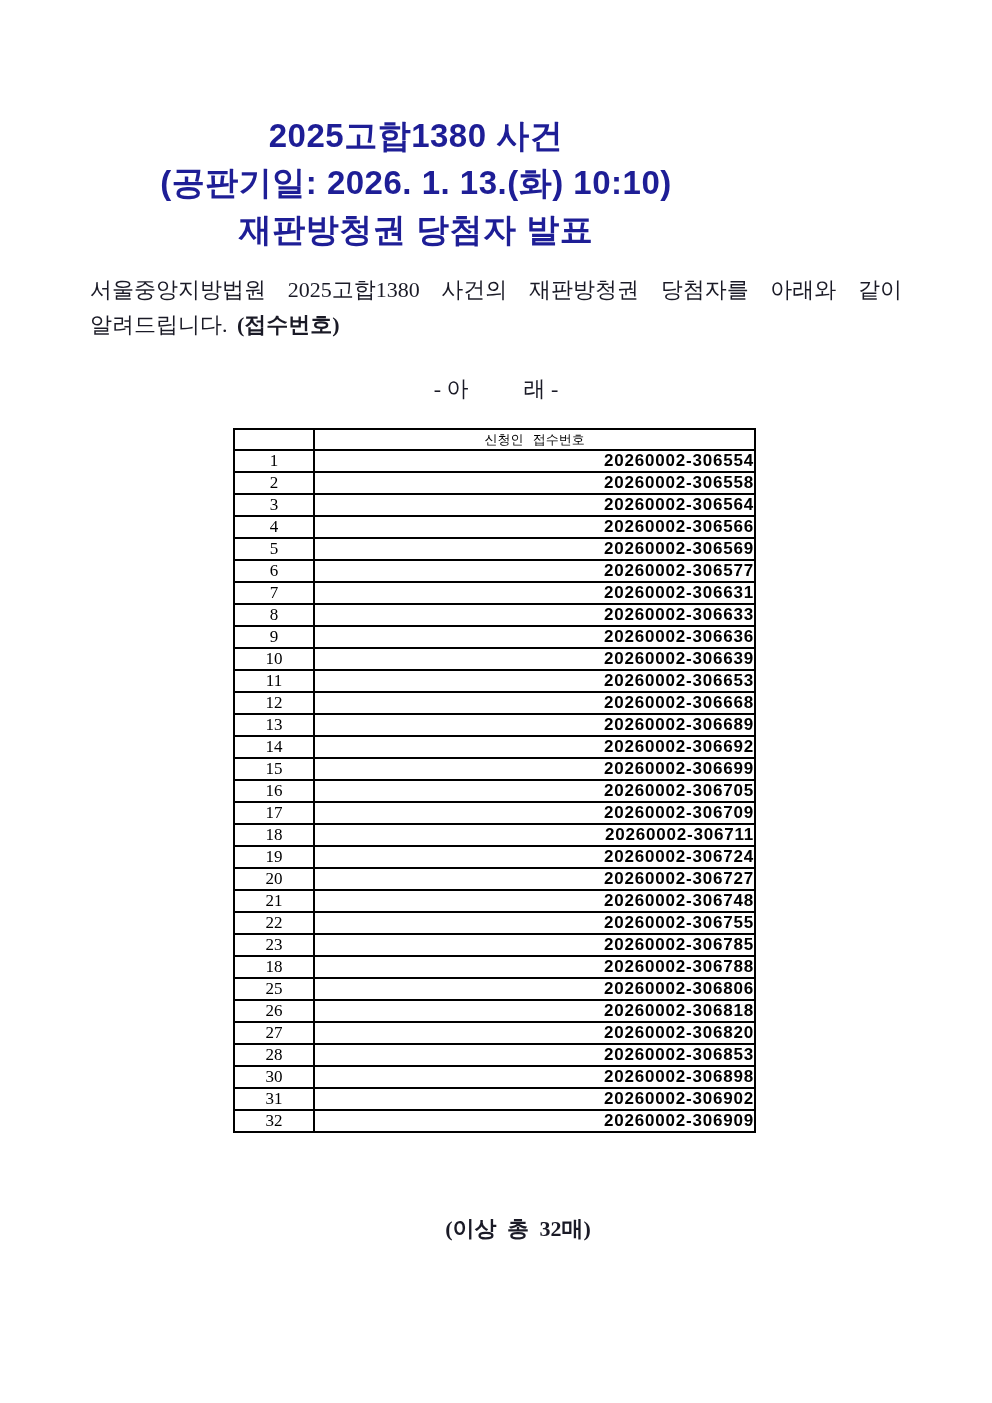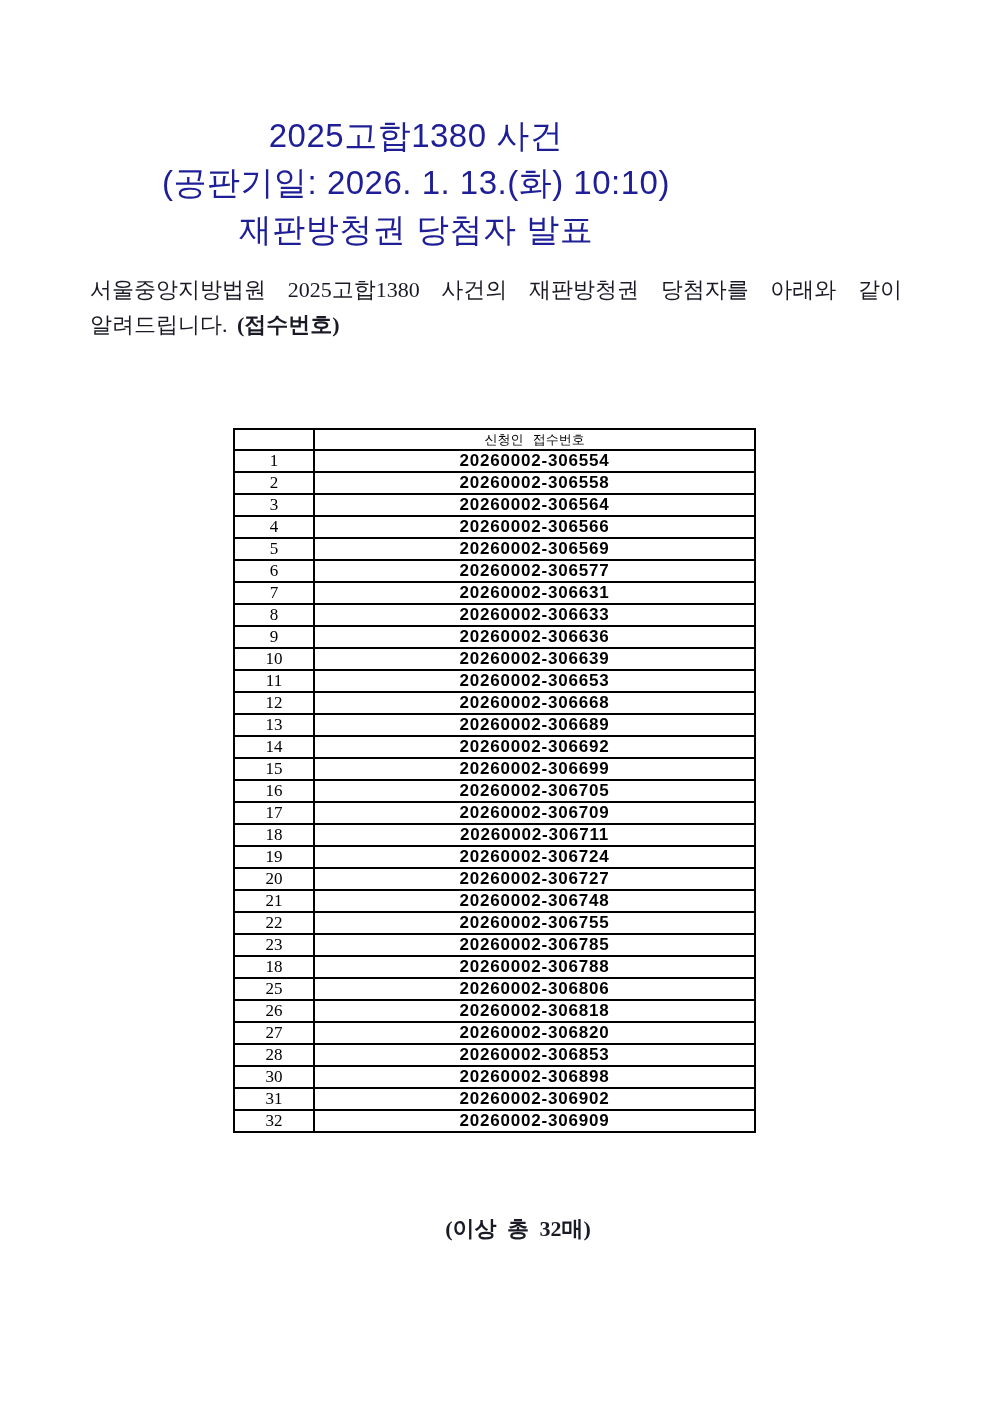--- a/index.html
+++ b/index.html
@@ -13,21 +13,21 @@
     color: #1a1a26;
     overflow: hidden;
   }
   .title-block {
     position: absolute;
     top: 112px;
     left: 0;
     width: 832px;
     text-align: center;
     font-family: "Liberation Sans", sans-serif;
-    font-weight: 400;
+    font-weight: 700;
     font-size: 33px;
     line-height: 47px;
     color: #1e1e96;
     letter-spacing: 0.5px;
   }
   .intro {
     position: absolute;
     top: 272px;
     left: 90px;
     width: 812px;
@@ -79,20 +79,21 @@
     font-family: "Liberation Serif", serif;
     font-size: 17px;
     color: #000000;
   }
   .winner-table td.receipt-cell {
     font-family: "Liberation Sans", sans-serif;
     font-weight: 700;
     font-size: 17px;
     letter-spacing: 0.8px;
     color: #000000;
+    text-align: right;
   }
   .footer-note {
     position: absolute;
     top: 1214px;
     left: 0;
     width: 992px;
     text-align: center;
     font-size: 22px;
     font-weight: 700;
     color: #1a1a26;
@@ -109,20 +110,21 @@
     <div>2025고합1380 사건</div>
     <div>(공판기일: 2026. 1. 13.(화) 10:10)</div>
     <div>재판방청권 당첨자 발표</div>
   </div>
 
   <div class="intro">
     <div class="line1">서울중앙지방법원 2025고합1380 사건의 재판방청권 당첨자를 아래와 같이</div>
     <div class="line2"><span>알려드립니다. </span><span class="bold">(접수번호)</span></div>
   </div>
 
+  <div class="below-label">- 아          래 -</div>
 
   <table class="winner-table">
     <colgroup>
       <col class="c-no">
       <col class="c-receipt">
     </colgroup>
     <thead>
       <tr>
         <th></th>
         <th>신청인 접수번호</th>

